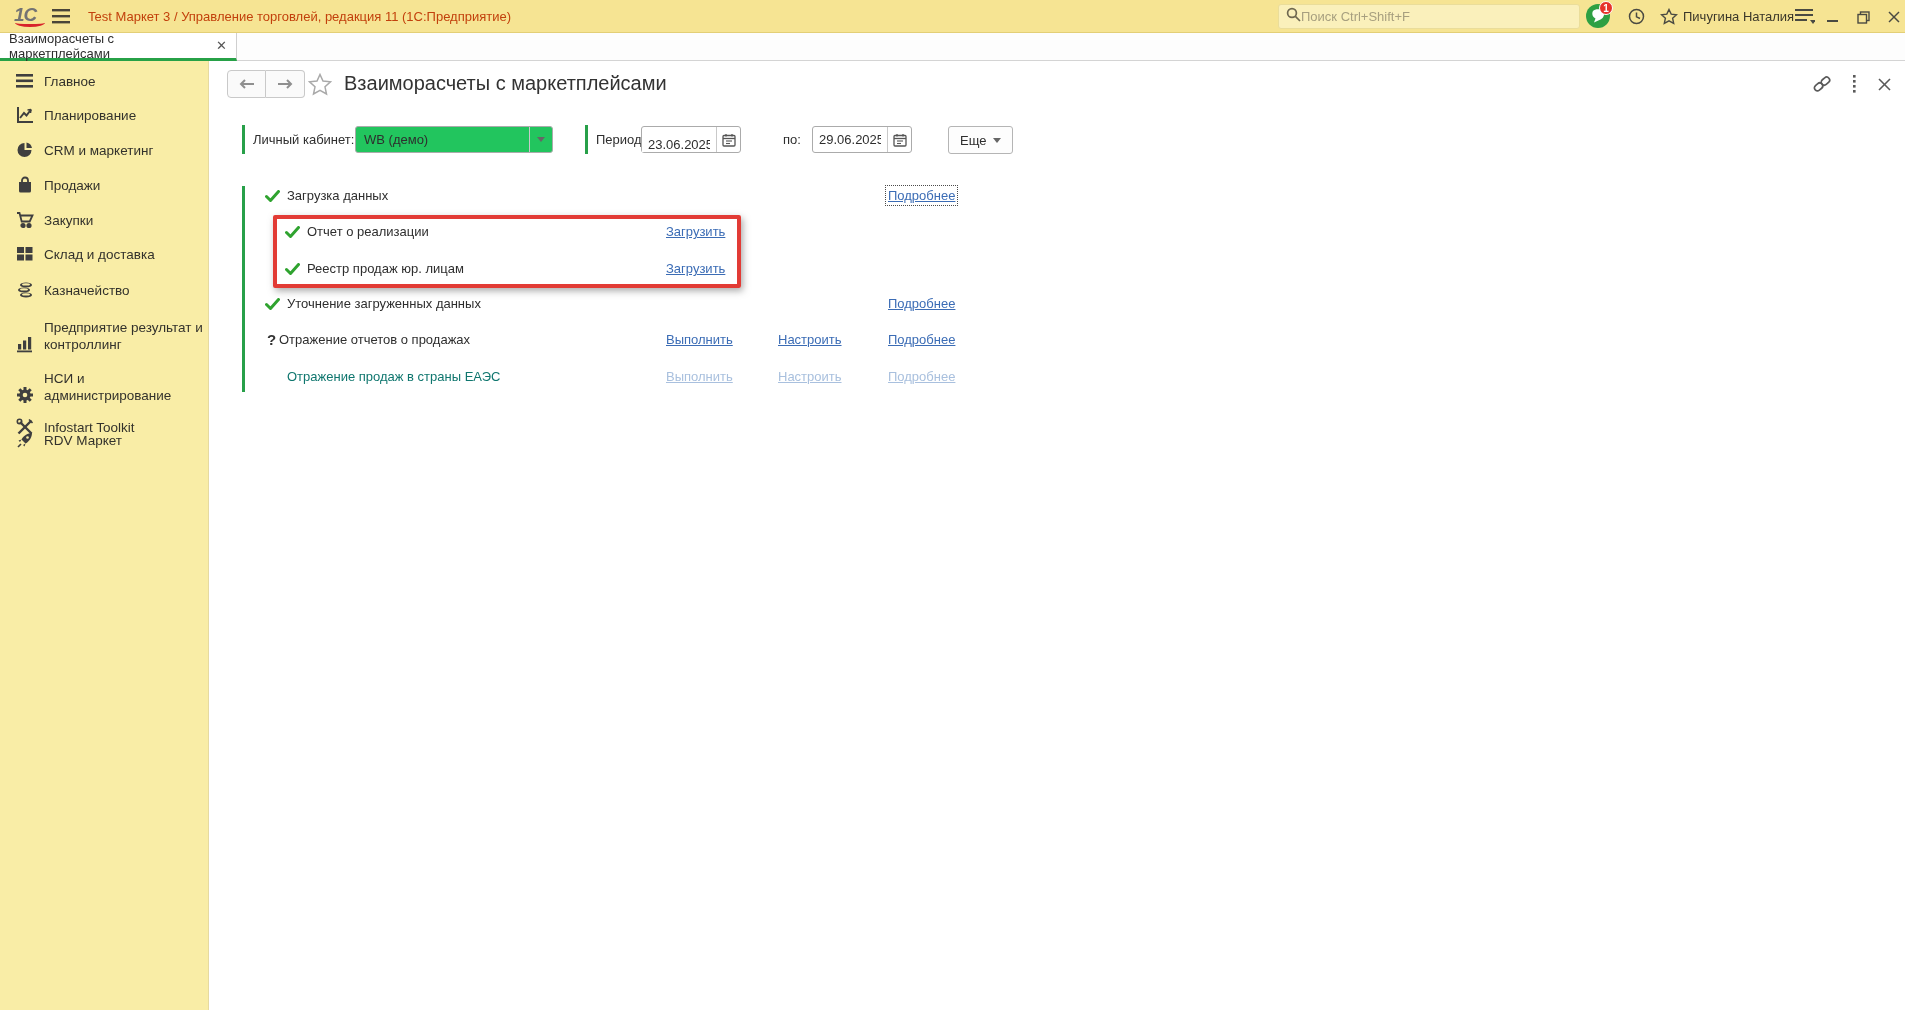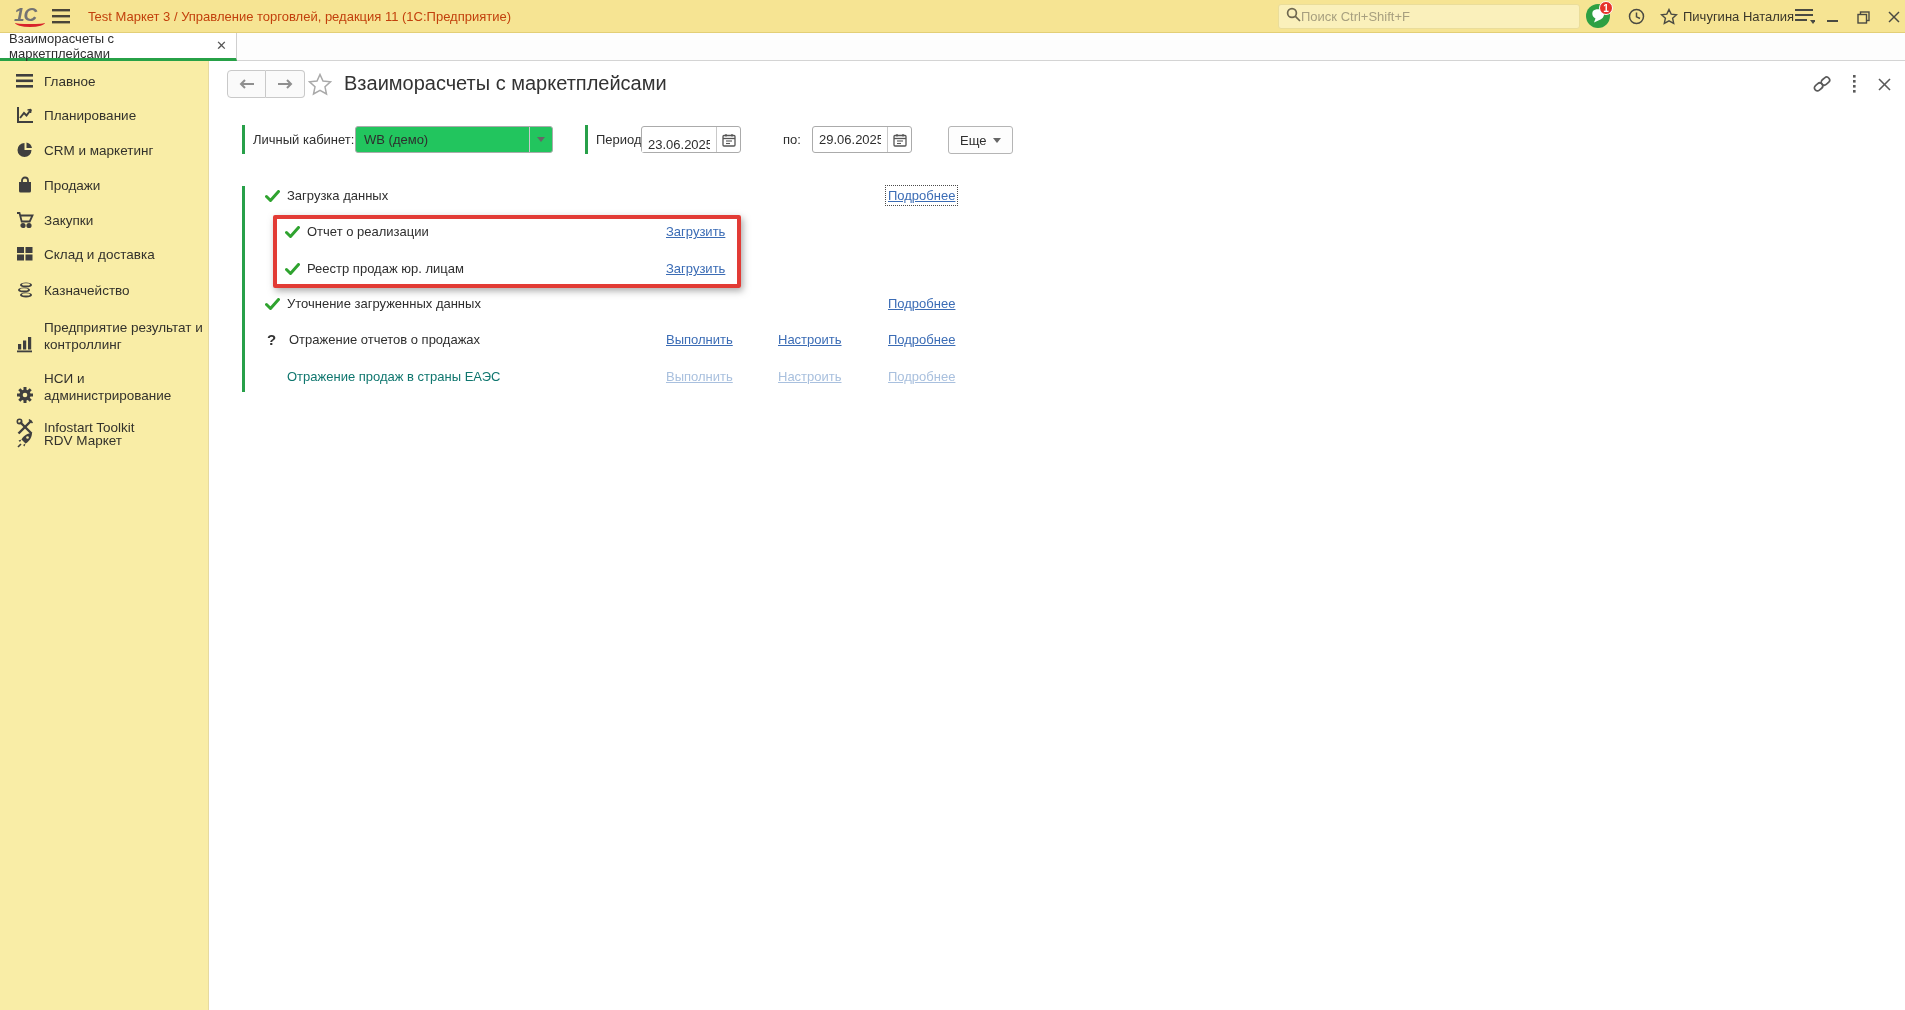--- a/index.html
+++ b/index.html
@@ -414,21 +414,21 @@
       <svg width="15" height="13" viewBox="0 0 15 13" fill="none" stroke="#2fa32f" stroke-width="3" stroke-linecap="round" stroke-linejoin="round">
           <path d="M1.5 6.5 L5.5 10.5 L13.5 1.5"></path>
         </svg>
     </span>
     <span class="t-label" style="left:78px;">Уточнение загруженных данных</span>
     <a class="t-link col3">Подробнее</a>
   </div>
 
   <div class="task-row" style="left:0; top:269px;">
     <span class="t-q" style="left:58px;">?</span>
-    <span class="t-label" style="left:80px;">Отражение отчетов о продажах</span>
+    <span class="t-label" style="left:70px;">Отражение отчетов о продажах</span>
     <a class="t-link col1">Выполнить</a>
     <a class="t-link col2">Настроить</a>
     <a class="t-link col3">Подробнее</a>
   </div>
 
   <div class="task-row disabled" style="left:0; top:306px;">
     <span class="t-label" style="left:78px;">Отражение продаж в страны ЕАЭС</span>
     <a class="t-link col1">Выполнить</a>
     <a class="t-link col2">Настроить</a>
     <a class="t-link col3">Подробнее</a>

